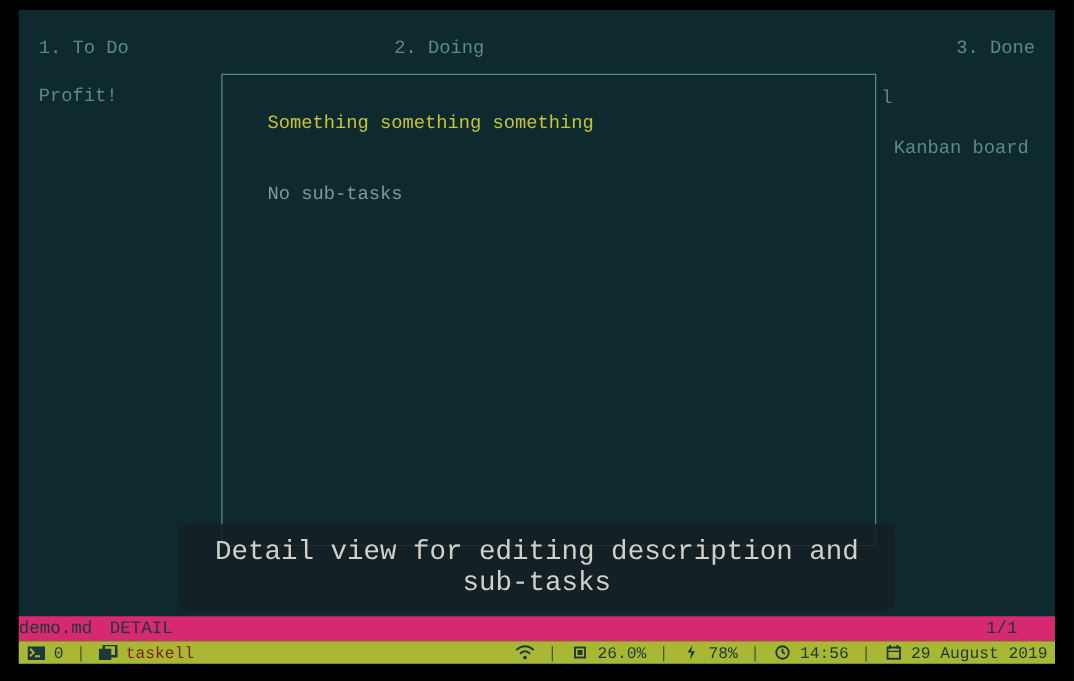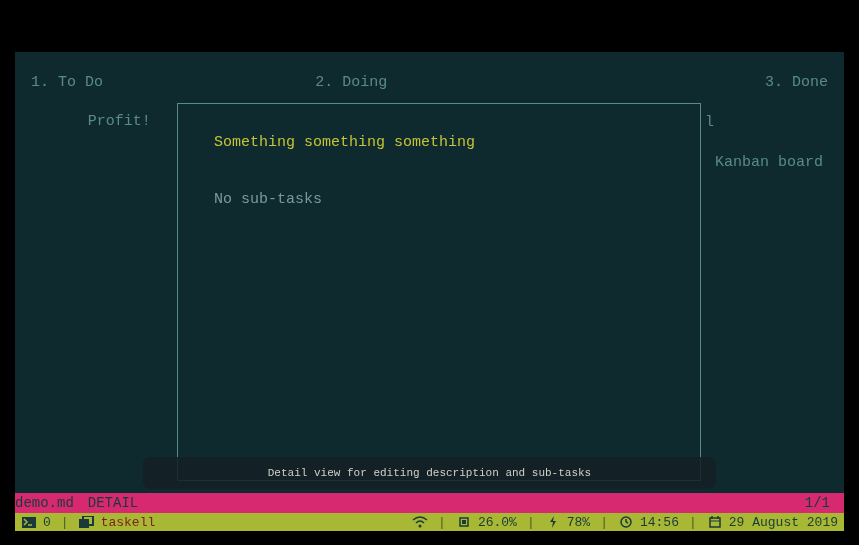--- a/index.html
+++ b/index.html
@@ -12,37 +12,35 @@
       overflow: hidden;
       position: relative;
     }
     .terminal {
       position: absolute;
       top: 8px;
       left: 15px;
       right: 15px;
       bottom: 14px;
       background: #0e2a2f;
-      margin-top: 44px;
     }
     .columns {
       display: flex;
       padding: 22px 16px 0 16px;
       color: #5a8a8a;
     }
     .col {
       flex: 1;
     }
     .col-header {
       color: #5a8a8a;
       margin-bottom: 22px;
     }
     .col-item {
       color: #5a8a8a;
-      text-align: center;
     }
     .col-1 .col-header { }
     .col-2 { text-align: left; padding-left: 108px; }
     .col-3 { text-align: right; padding-left: 160px; }
 
     .detail-panel {
       position: absolute;
       top: 51px;
       left: 162px;
       width: 524px;
@@ -78,21 +76,21 @@
 
     .caption-overlay {
       position: absolute;
       bottom: 42px;
       left: 128px;
       right: 128px;
       background: rgba(20, 30, 35, 0.85);
       color: #d0d0c8;
       padding: 10px 18px;
       border-radius: 8px;
-      font-size: 11px;
+      font-size: 22px;
       text-align: center;
     }
 
     .statusbar-1 {
       position: absolute;
       bottom: 18px;
       left: 0;
       right: 0;
       height: 20px;
       background: #d6296f;
@@ -100,21 +98,21 @@
       align-items: center;
       color: #1a3a3a;
       font-size: 14px;
     }
     .sb1-left {
       display: flex;
       gap: 14px;
     }
     .sb1-right {
       margin-left: auto;
-      padding-right: 14px;
+      padding-right: 30px;
     }
 
     .statusbar-2 {
       position: absolute;
       bottom: 0;
       left: 0;
       right: 0;
       height: 18px;
       background: #a8b834;
       display: flex;

